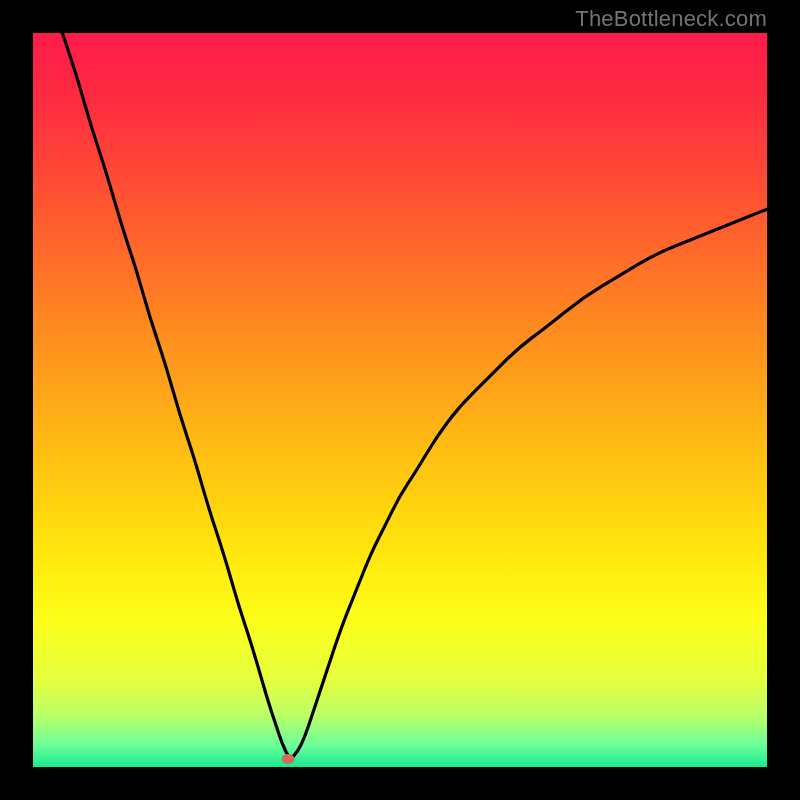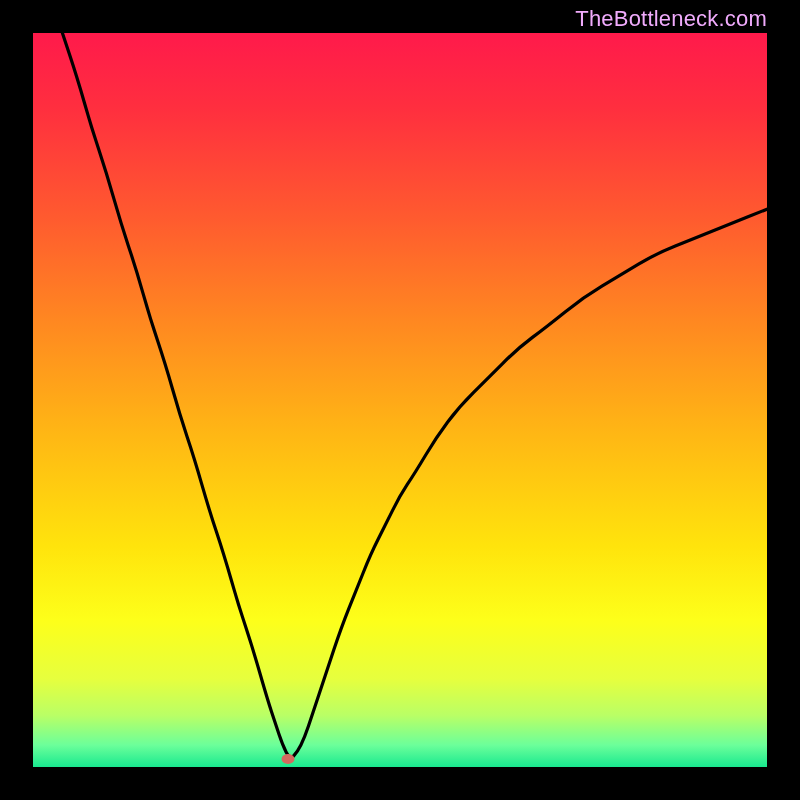--- a/index.html
+++ b/index.html
@@ -38,21 +38,21 @@
     position: absolute;
     left: 0;
     top: 0;
     width: 734px;
     height: 734px;
   }
   .watermark {
     position: absolute;
     top: 6px;
     right: 33px;
-    color: #f0abfc;
+    color: #737373;
     font-size: 22px;
     font-weight: 500;
     letter-spacing: 0.2px;
   }
   .marker {
     position: absolute;
     width: 13px;
     height: 10px;
     border-radius: 50%;
     background: #d46a5f;

